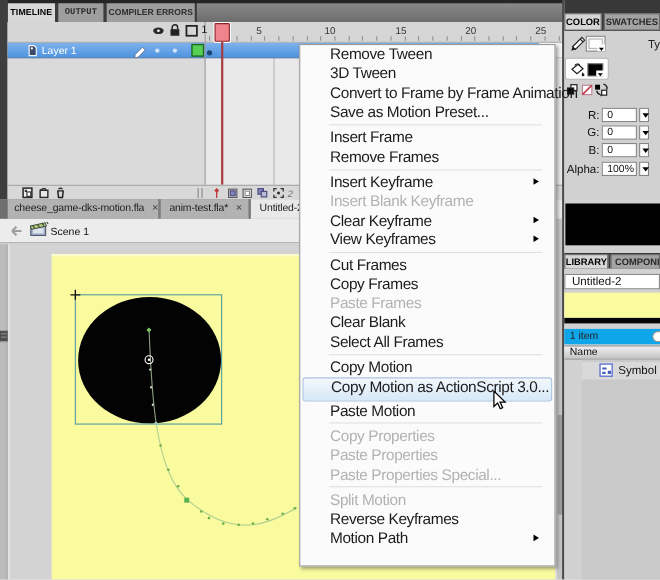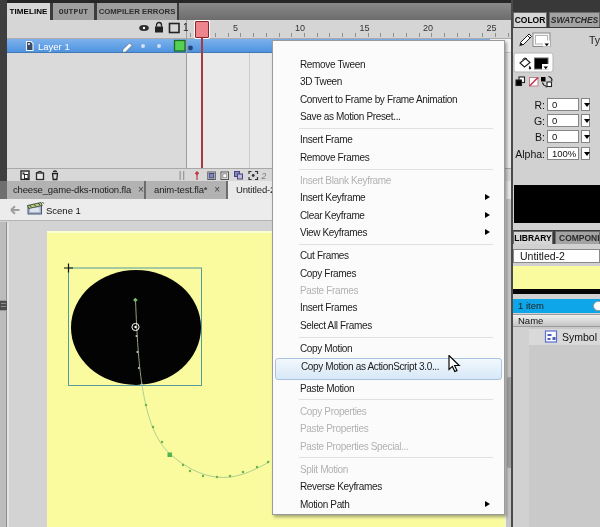--- a/index.html
+++ b/index.html
@@ -52,21 +52,21 @@
 #blackbox{position:absolute;left:1px;top:185px;width:86px;height:38px;background:#000}
 #libbar{position:absolute;left:0;top:230px;width:87px;height:14px;background:#383838}
 #untitled{position:absolute;left:0;top:249px;width:87px;height:14px;background:#fff;border:1px solid #8a8a8a;font-size:10.5px;line-height:12px;padding-left:6px;color:#111}
 #libprev{position:absolute;left:0;top:266px;width:87px;height:23px;background:#f9fb9e}
 #libprevblack{position:absolute;left:0;top:289px;width:87px;height:5px;background:#050505}
 #oneitem{position:absolute;left:0;top:299px;width:87px;height:14px;background:#0ea5e9;font-size:9.5px;color:#222;line-height:14px;padding-left:5px}
 #namehdr{position:absolute;left:0;top:314px;width:87px;height:13px;background:linear-gradient(#f0f0f0,#c4c4c4);border-top:1px solid #9b9b9b;border-bottom:1px solid #9b9b9b;font-size:9.5px;color:#111;line-height:12px;padding-left:5px}
 #liblist{position:absolute;left:16px;top:327px;width:87px;height:200px;background:#c9c9c9}
 #symrow{position:absolute;left:0;top:2px;width:87px;height:16px;background:#d9d9d9;font-size:10.5px;color:#111;line-height:16px}
 
-#menu{left:272px;top:40px;width:233px;height:475px;background:#fbfbfb;border:1px solid #9b9b9b;box-shadow:2px 2px 3px rgba(60,60,60,.45);padding-top:15px;font-size:10px;letter-spacing:-0.35px;color:#1c1c1c}
+#menu{left:272px;top:40px;width:233px;height:475px;background:#fbfbfb;border:1px solid #9b9b9b;box-shadow:2px 2px 3px rgba(60,60,60,.45);padding-top:0;font-size:14px;letter-spacing:-0.35px;color:#1c1c1c}
 .mi{position:relative;height:17.35px;line-height:17.35px;padding-left:27px;white-space:nowrap}
 .mi.dis{color:#b2b2b2}
 .sep{height:1px;background:#e0e0e0;margin:2.5px 11px 2.5px 26px}
 .mi .arr{position:absolute;right:11px;top:5px;width:0;height:0;border:3.5px solid transparent;border-left:5px solid #000}
 .mi.hl{background:linear-gradient(#f2f8fd,#d7e8f7);border:1px solid #aac4e0;border-radius:3px;margin:0 2px;height:22px;line-height:15.35px;padding-left:25px}
 </style></head>
 <body>
 <div id="app">
 
   <div class="abs" id="topbar">
@@ -244,21 +244,21 @@
   </div>
 
   <div class="abs" id="vscroll">
       <div id="vthumb"></div>
     </div>
   <div class="abs" id="coldiv"></div>
 
   <div class="abs" id="rp">
     <div id="rtabbar">
       <div class="rtab act" style="left:0px;top:12px;width:34px;text-align:center;">COLOR</div>
-      <div class="rtab" style="left:36px;top:12px;width:51px;font-style:italic;">SWATCHES</div>
+      <div class="rtab" style="left:36px;top:12px;width:51px;">SWATCHES</div>
     </div>
     <svg width="87" height="160" style="position:absolute;left:0;top:28px">
 
       <g>
         <path d="M7.5 14.5 l7 -7 2.5 2.5 -7 7 z M14.5 7.5 l1.5 -1.5 2.5 2.5 -1.5 1.5 z" fill="#fff" stroke="#1d1d1d" stroke-width="1"></path>
         <path d="M7.5 14.5 l-1.2 3.7 3.7 -1.2 z" fill="#1d1d1d"></path>
         <rect x="20" y="5" width="17" height="13.5" fill="#f5f5f5" stroke="#8a8a8a"></rect>
         <rect x="22.5" y="7.5" width="12" height="8.5" fill="#fff" stroke="#b5b5b5"></rect>
         <path d="M30 12.5 h7 v6 h-7 z" fill="#fff"></path>
         <path d="M31.5 15.5 l4.5 0 -2.25 2.8 z" fill="#000"></path>
@@ -330,29 +330,29 @@
 
   <div class="abs" id="menu">
     <div class="mi">Remove Tween</div>
     <div class="mi">3D Tween</div>
     <div class="mi">Convert to Frame by Frame Animation</div>
     <div class="mi">Save as Motion Preset...</div>
     <div class="sep"></div>
     <div class="mi">Insert Frame</div>
     <div class="mi">Remove Frames</div>
     <div class="sep"></div>
+    <div class="mi">Insert Keyframe<span class="arr"></span></div>
     <div class="mi dis">Insert Blank Keyframe</div>
-    <div class="mi">Insert Keyframe<span class="arr"></span></div>
     <div class="mi">Clear Keyframe<span class="arr"></span></div>
     <div class="mi">View Keyframes<span class="arr"></span></div>
     <div class="sep"></div>
     <div class="mi">Cut Frames</div>
     <div class="mi">Copy Frames</div>
     <div class="mi dis">Paste Frames</div>
-    <div class="mi">Insert Frames</div>
+    <div class="mi">Clear Blank</div>
     <div class="mi">Select All Frames</div>
     <div class="sep"></div>
     <div class="mi">Copy Motion</div>
     <div class="mi hl">Copy Motion as ActionScript 3.0...</div>
     <div class="mi">Paste Motion</div>
     <div class="sep"></div>
     <div class="mi dis">Copy Properties</div>
     <div class="mi dis">Paste Properties</div>
     <div class="mi dis">Paste Properties Special...</div>
     <div class="sep"></div>

